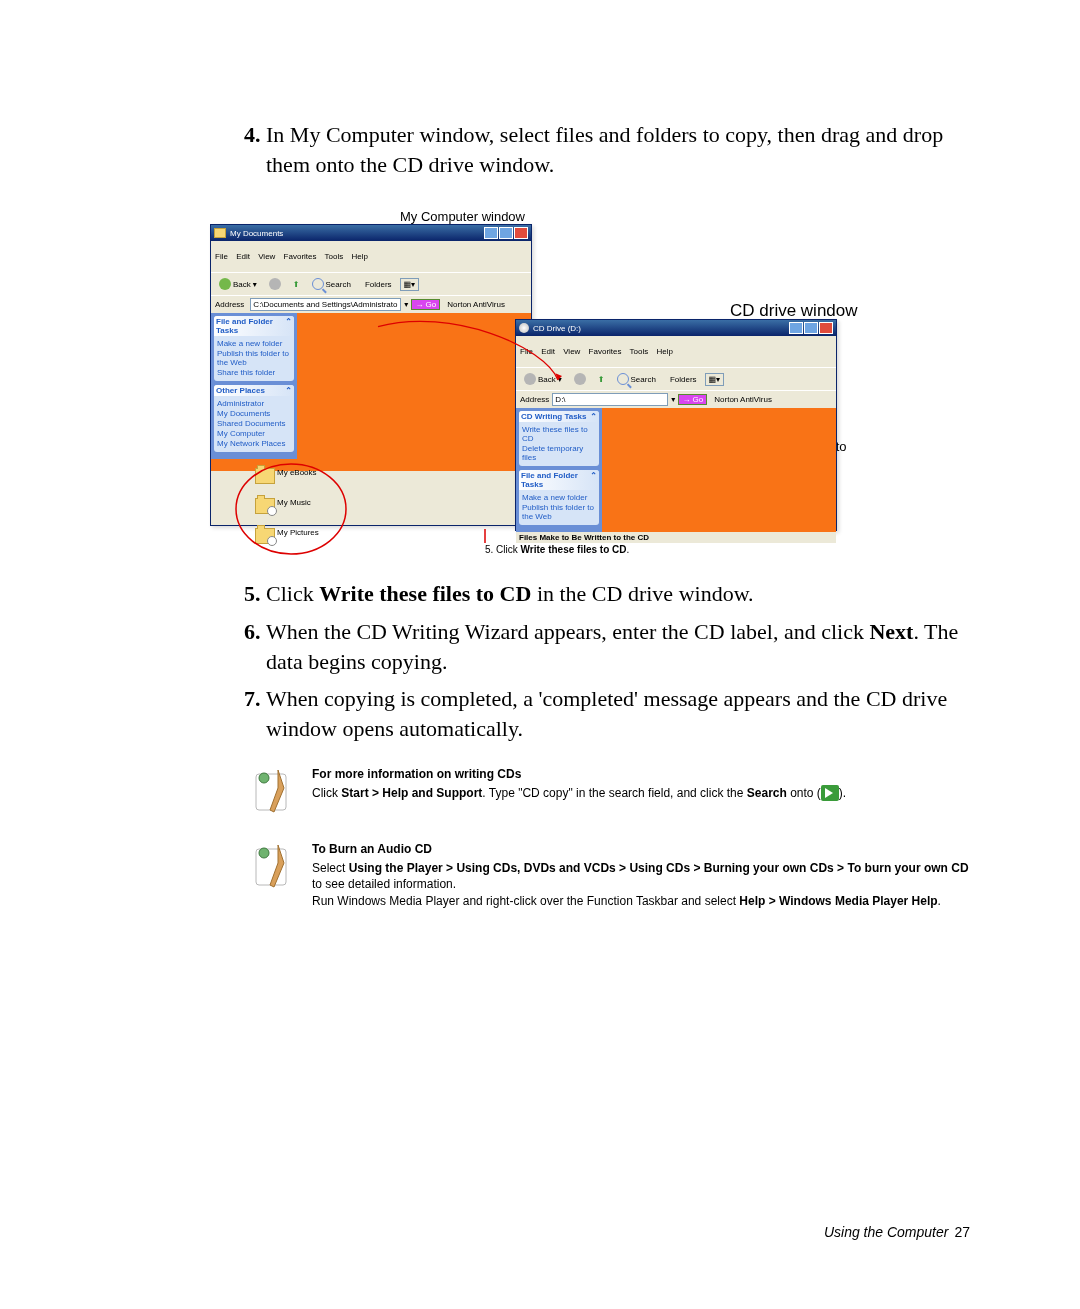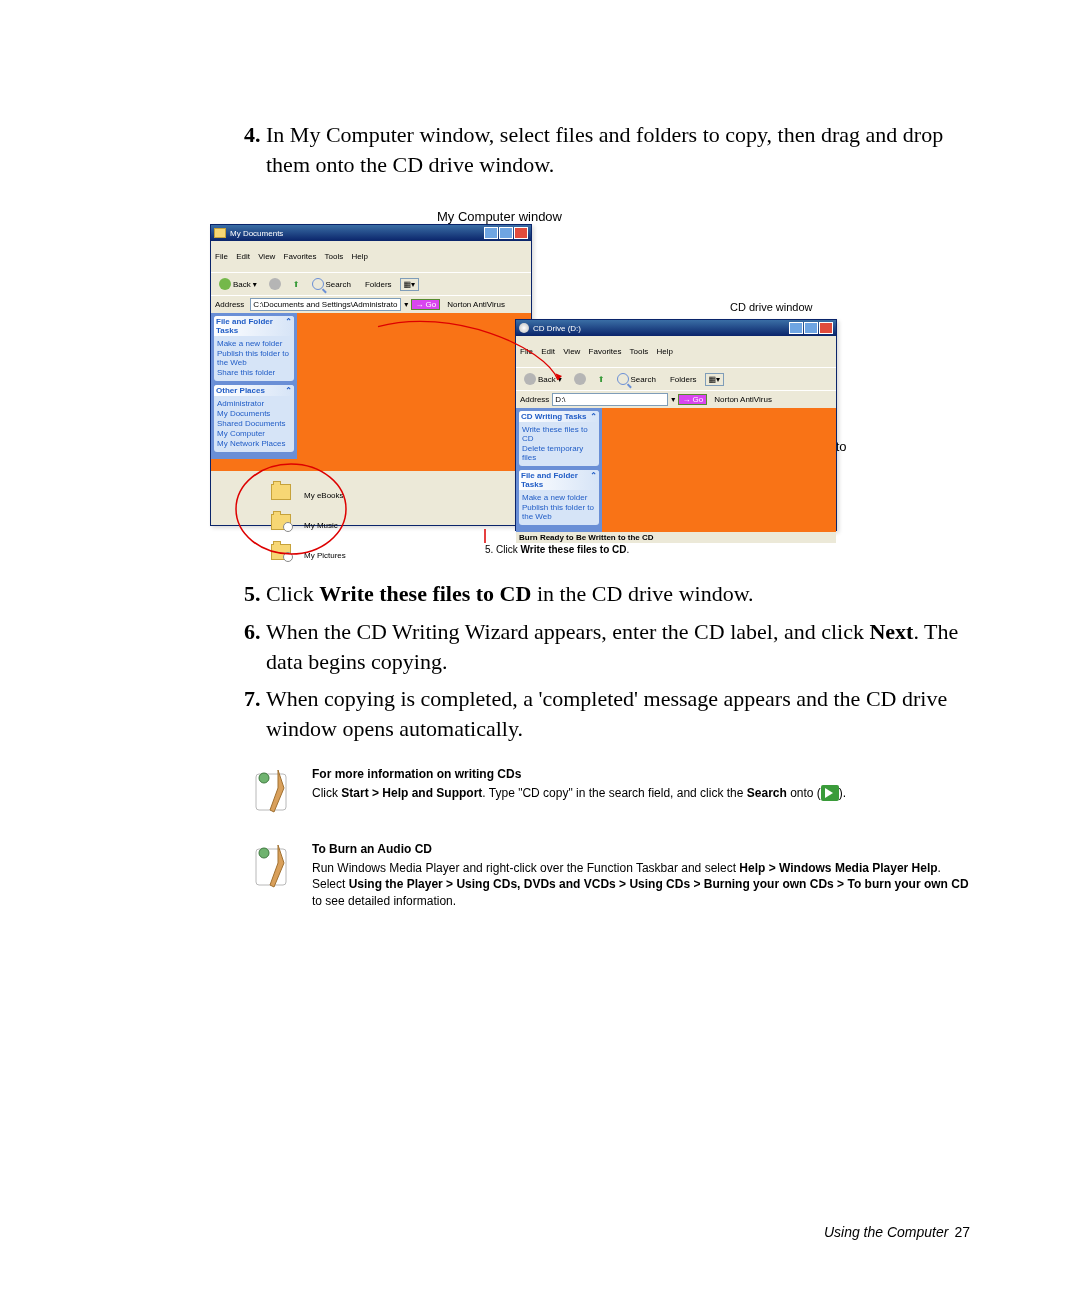--- a/index.html
+++ b/index.html
@@ -14,22 +14,22 @@
   .page {
     padding: 120px 100px 60px 230px;
     position: relative;
     min-height: 1100px;
   }
   ol.main { padding-left: 2.4em; margin:0; }
   ol.main > li { margin-bottom: 8px; line-height:1.35; font-family: "Times New Roman", serif; font-size:22px; }
   ol.main > li::marker { font-weight:bold; font-family: "Times New Roman", serif; }
   .bold { font-weight: bold; }
   .figure-area { position:relative; margin: 30px 0 10px -20px; height: 360px; }
-  .caption-top { position:absolute; left:190px; top:0; font-size:13px;margin-left:37px; }
-  .caption-right { position:absolute; left:520px; top:92px; font-size:11px; }
+  .caption-top { position:absolute; left:190px; top:0; font-size:13px; }
+  .caption-right { position:absolute; left:520px; top:92px; font-size:17px; }
   .caption-drag { position:absolute; left:440px; top:230px; font-size:13px; width:200px; line-height:1.3;}
   .caption-bottom { position:absolute; left:275px; top:335px; font-size:10px; }
   
   .xp {
     position:absolute; border:1px solid #0a246a; background:#ece9d8;
     box-shadow: 2px 2px 4px rgba(0,0,0,.15);
     font-size:8px;
   }
   .xp .titlebar {
     background: linear-gradient(to bottom,#3a6ea5,#0a246a);
@@ -55,21 +55,21 @@
   .xp .mag::after{content:"";position:absolute;width:5px;height:1.5px;background:#6a8fd6;right:-4px;bottom:-2px;transform:rotate(45deg);}
   .xp .addr { padding:2px 4px; display:flex; align-items:center; gap:3px; border-top:1px solid #fff; }
   .xp .addr input { font-size:8px; padding:1px 2px; border:1px solid #7f9db9; background:#fff; }
   .xp .go { background:#d946ef; color:#fff; padding:0 3px; border:1px solid #558b2f; }
   .xp .body { display:flex; background:#f97316;flex-direction:column; }
   .xp .side { width:80px; background:#6a8fd6; padding:3px; }
   .xp .panel { background:#d6e4f7; border-radius:3px; margin-bottom:4px; padding:3px; color:#215dc6; }
   .xp .panel .ph { background:linear-gradient(to right,#fff,#d6e4f7); color:#215dc6; font-weight:bold; padding:1px 2px; margin:-3px -3px 3px -3px; border-radius:3px 3px 0 0; display:flex; justify-content:space-between; }
   .xp .panel a { display:block; color:#215dc6; margin:1px 0; }
   .xp .files { flex:1; padding:6px; position:relative; }
-  .xp .icon-lbl { display:inline-flex; align-items:flex-end; gap:13px; margin:20px; }
+  .xp .icon-lbl { display:inline-flex; align-items:flex-start; gap:2px; margin:4px; }
   .xp .f-icon { width:18px;height:14px;background:#f7d774;border:1px solid #c6a23b; position:relative;}
   .xp .f-icon::before{content:"";position:absolute;left:1px;top:1px;width:6px;height:3px;background:#f7d774;border:1px solid #c6a23b;border-bottom:none;top:-4px;}
   .xp .f-icon .note { position:absolute; right:-3px; bottom:-3px; width:8px;height:8px; background:#fff; border:1px solid #888; border-radius:50%; }
   .xp .bar-label { background:#ece9d8; padding:1px 3px; font-weight:bold; color:#000;}
   #win1 { left:0; top:15px; width:320px; height:300px; }
   #win2 { left:305px; top:110px; width:320px; height:210px; }
   
   .arrow1 {
     position:absolute; left:113px; top:111px; width:290px; height:80px; pointer-events:none;
   }
@@ -248,21 +248,21 @@
           <div class="panel">
             <div class="ph">
                 <span>File and Folder Tasks</span>
                 <span>⌃</span>
               </div>
             <a>Make a new folder</a>
             <a>Publish this folder to the Web</a>
           </div>
         </div>
         <div class="files" style="padding:0;">
-          <div class="bar-label">Burn Ready to Be Written to the CD</div>
+          <div class="bar-label">Files Make to Be Written to the CD</div>
         </div>
       </div>
     </div>
 
     <svg class="arrow1" viewBox="0 0 290 120">
       <path d="M10,10 C120,-20 260,40 280,90" fill="none" stroke="#d00" stroke-width="2"></path>
       <path d="M280,90 l-4,-10 l10,4 z" fill="#d00"></path>
     </svg>
     <svg style="position:absolute;left:268px;top:320px;width:14px;height:14px;pointer-events:none;">
       <line x1="7" y1="0" x2="7" y2="14" stroke="#d00" stroke-width="1.5"></line>
@@ -301,24 +301,24 @@
     <div class="note-icon">
       <svg width="44" height="50" viewBox="0 0 44 50">
         <rect x="6" y="8" width="30" height="36" rx="3" fill="#fff" stroke="#b8b8b8"></rect>
         <path d="M28 4 l6 18 l-10 24 l-4 -2 l8 -22 z" fill="#d9a05b" stroke="#a07030"></path>
         <circle cx="14" cy="12" r="5" fill="#6fb36f" stroke="#3f7a3f"></circle>
       </svg>
     </div>
     <div class="note-body">
       <div class="hd">To Burn an Audio CD</div>
       <div>
+        <span>Select </span><span class="bold">Using the Player &gt; Using CDs, DVDs and VCDs &gt; Using CDs &gt; Burning your own CDs &gt; To burn your own CD</span><span> to see detailed information.</span>
+      </div>
+      <div>
         <span>Run Windows Media Player and right-click over the Function Taskbar and select </span><span class="bold">Help &gt; Windows Media Player Help</span><span>.</span>
-      </div>
-      <div>
-        <span>Select </span><span class="bold">Using the Player &gt; Using CDs, DVDs and VCDs &gt; Using CDs &gt; Burning your own CDs &gt; To burn your own CD</span><span> to see detailed information.</span>
       </div>
     </div>
   </div>
 
   <div class="footer">
     <span>Using the Computer</span><span class="pg">27</span>
   </div>
 </div>
 
 </body></html>

